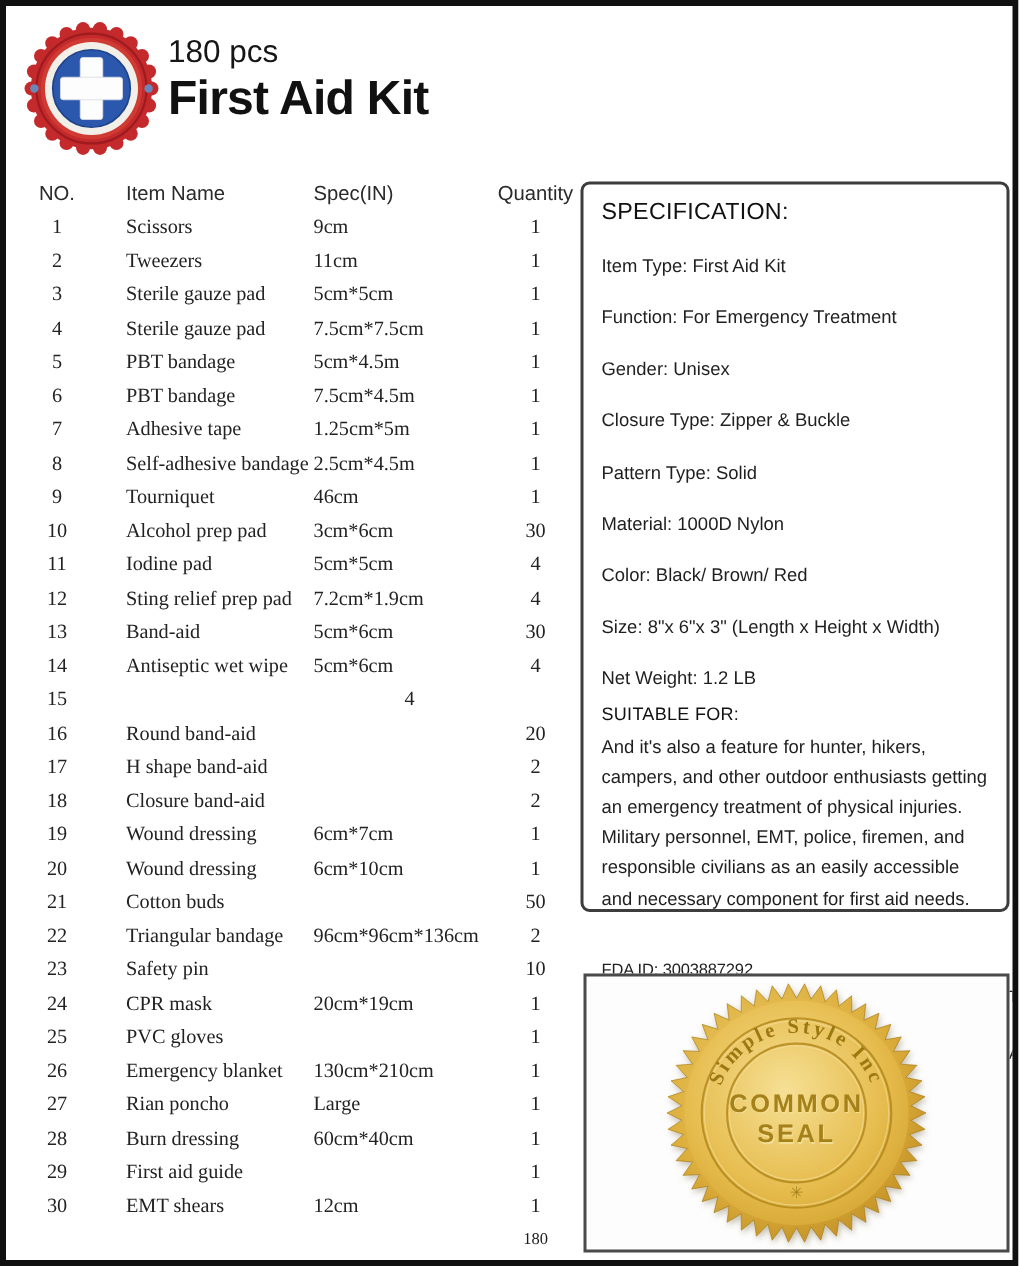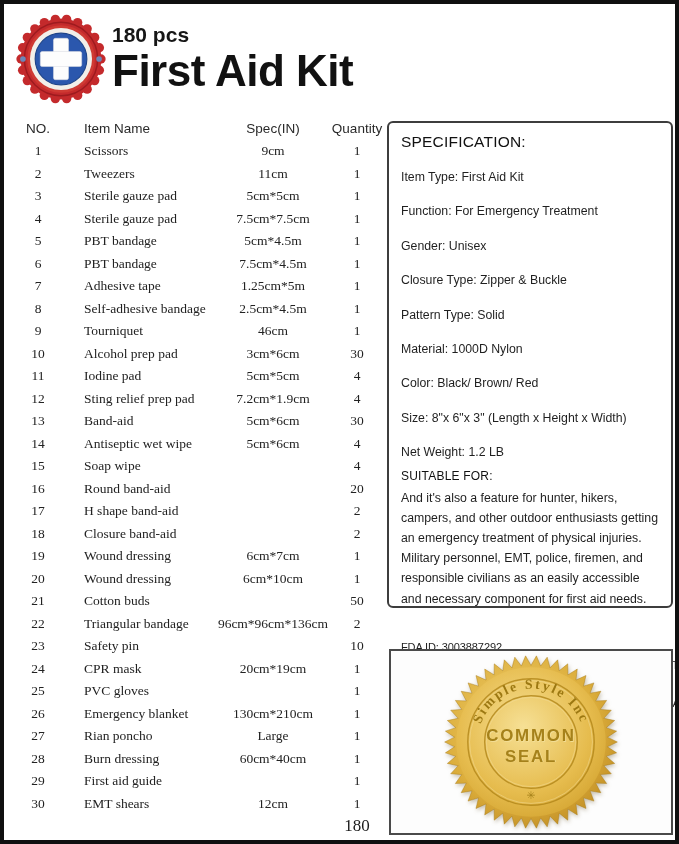--- a/index.html
+++ b/index.html
@@ -4,34 +4,34 @@
 <style>
   html,body{margin:0;padding:0;background:#e9e9e9;}
   .page{
     position:relative; width:679px; height:844px; background:#ffffff;
     border:4px solid #101010; box-sizing:border-box; overflow:hidden;
     font-family:"Liberation Sans", sans-serif; color:#1c1c1c;
   }
   
   .logo{position:absolute; left:10px; top:8px; width:94px; height:94px;}
   .head-text{position:absolute; left:108px; top:20px; line-height:1;}
-  .pieces{font-size:21px; color:#161616; margin-bottom:4px;font-weight:bold;}
-  .kit-title{font-size:44px; font-weight:600; color:#111; letter-spacing:-0.5px;}
+  .pieces{font-size:21px; color:#161616; margin-bottom:4px;}
+  .kit-title{font-size:32px; font-weight:600; color:#111; letter-spacing:-0.5px;}
   
   .items-table{position:absolute; left:16px; top:112px; width:366px;}
   .t-row{display:grid; grid-template-columns:36px 153px 128px 40px; height:22.5px; align-items:center;}
   .t-head{height:24px; font-family:"Liberation Sans", sans-serif; font-size:13.5px; color:#2a2a2a;}
   .t-head .c-no{justify-self:center;}
   .t-head .c-qty{justify-self:center; white-space:nowrap;}
   .t-body .t-row{font-family:"Liberation Serif", serif; font-size:13.5px; color:#222;}
   .c-no{justify-self:center;}
   .c-name,.h-name{padding-left:28px; white-space:nowrap;}
-  .c-spec,.h-spec{white-space:nowrap;text-align:center;}
+  .c-spec,.h-spec{white-space:nowrap;}
   .c-qty{justify-self:center;}
-  .t-total .c-qty{font-family:"Liberation Serif", serif; font-size:17px;}
+  .t-total .c-qty{font-family:"Liberation Serif", serif; font-size:11px;}
   
   .spec-box{
     position:absolute; left:383px; top:117px; width:286px; height:487px;
     border:2px solid #3d3d3d; border-radius:6px; box-sizing:border-box;
     padding:7px 11px 12px 12px; background:#fff;
   }
   .spec-title{font-size:15.5px; color:#111; line-height:24px; letter-spacing:0.2px;}
   .spec-line{font-size:12.3px; color:#1f1f1f; line-height:22.4px; white-space:nowrap;margin-top:12px;}
   .suitable-title{font-size:12px; color:#111; line-height:23px; margin-top:1px; letter-spacing:0.2px;}
   .suitable-para{font-size:12.3px; color:#1f1f1f; line-height:20.2px; margin:0;}
@@ -195,21 +195,20 @@
 
     <div class="t-row">
       <div class="c-no">14</div>
       <div class="c-name">Antiseptic wet wipe</div>
       <div class="c-spec">5cm*6cm</div>
       <div class="c-qty">4</div>
     </div>
 
     <div class="t-row">
       <div class="c-no">15</div>
-      <div class="c-name">Soap wipe</div>
       <div class="c-spec"></div>
       <div class="c-qty">4</div>
     </div>
 
     <div class="t-row">
       <div class="c-no">16</div>
       <div class="c-name">Round band-aid</div>
       <div class="c-spec"></div>
       <div class="c-qty">20</div>
     </div>

